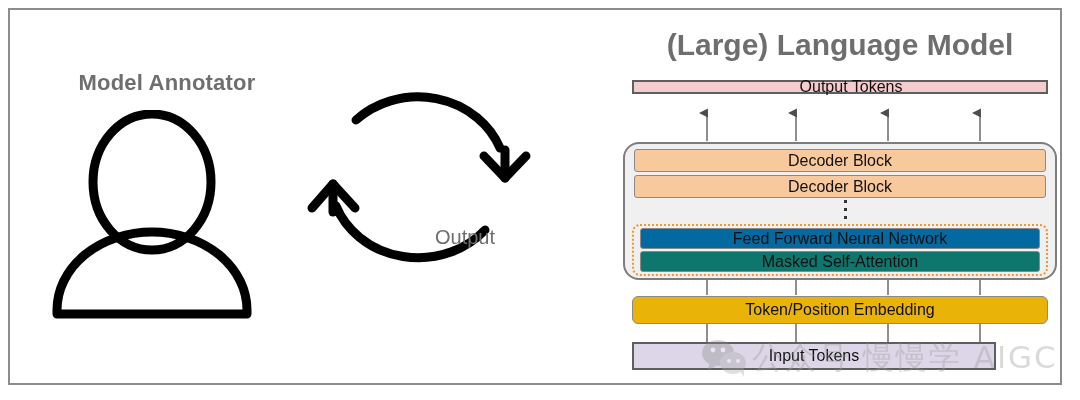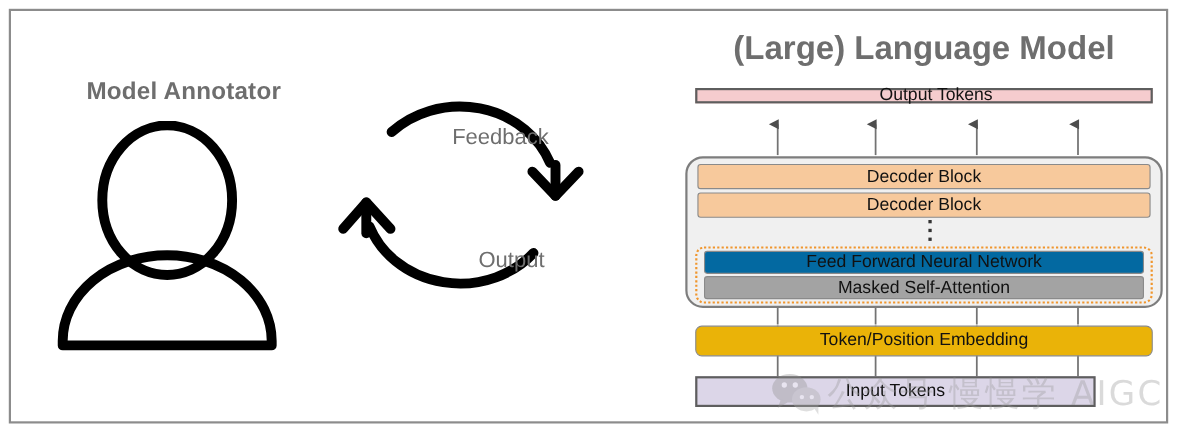--- a/index.html
+++ b/index.html
@@ -174,21 +174,21 @@
     height: 21px;
     background: #0369a1;
     border: 1.5px solid #8a8a8a;
     border-radius: 3px;
   }
   #msa-box {
     left: 640px;
     top: 251px;
     width: 400px;
     height: 21px;
-    background: #a3a3a3;
+    background: #0f766e;
     border: 1.5px solid #8a8a8a;
     border-radius: 3px;
   }
 
   #embedding-box {
     left: 632px;
     top: 296px;
     width: 416px;
     height: 28px;
     background: #eab308;
@@ -256,21 +256,20 @@
       <path d="M 205,72 L 205,100" fill="none" stroke="#000000" stroke-width="9" stroke-linecap="round"></path>
     </g>
 
     <g>
       <path d="M 185,152 A 88,80 0 0 1 36,128" fill="none" stroke="#000000" stroke-width="9" stroke-linecap="round"></path>
       <path d="M 12,130 L 33,106 L 55,130" fill="none" stroke="#000000" stroke-width="9" stroke-linecap="round" stroke-linejoin="round"></path>
       <path d="M 33,106 L 33,134" fill="none" stroke="#000000" stroke-width="9" stroke-linecap="round"></path>
     </g>
   </svg>
 
-  <div class="cycle-label" id="feedback-label">Feedback</div>
 
   <div class="cycle-label" id="model-output-label">
     <div>Output</div>
   </div>
 
   <div class="llm-title">(Large) Language Model</div>
 
   <svg class="connector-svg">
     <defs>
       <marker id="arrowhead" markerWidth="7" markerHeight="7" refX="3.2" refY="5.4" orient="auto">

